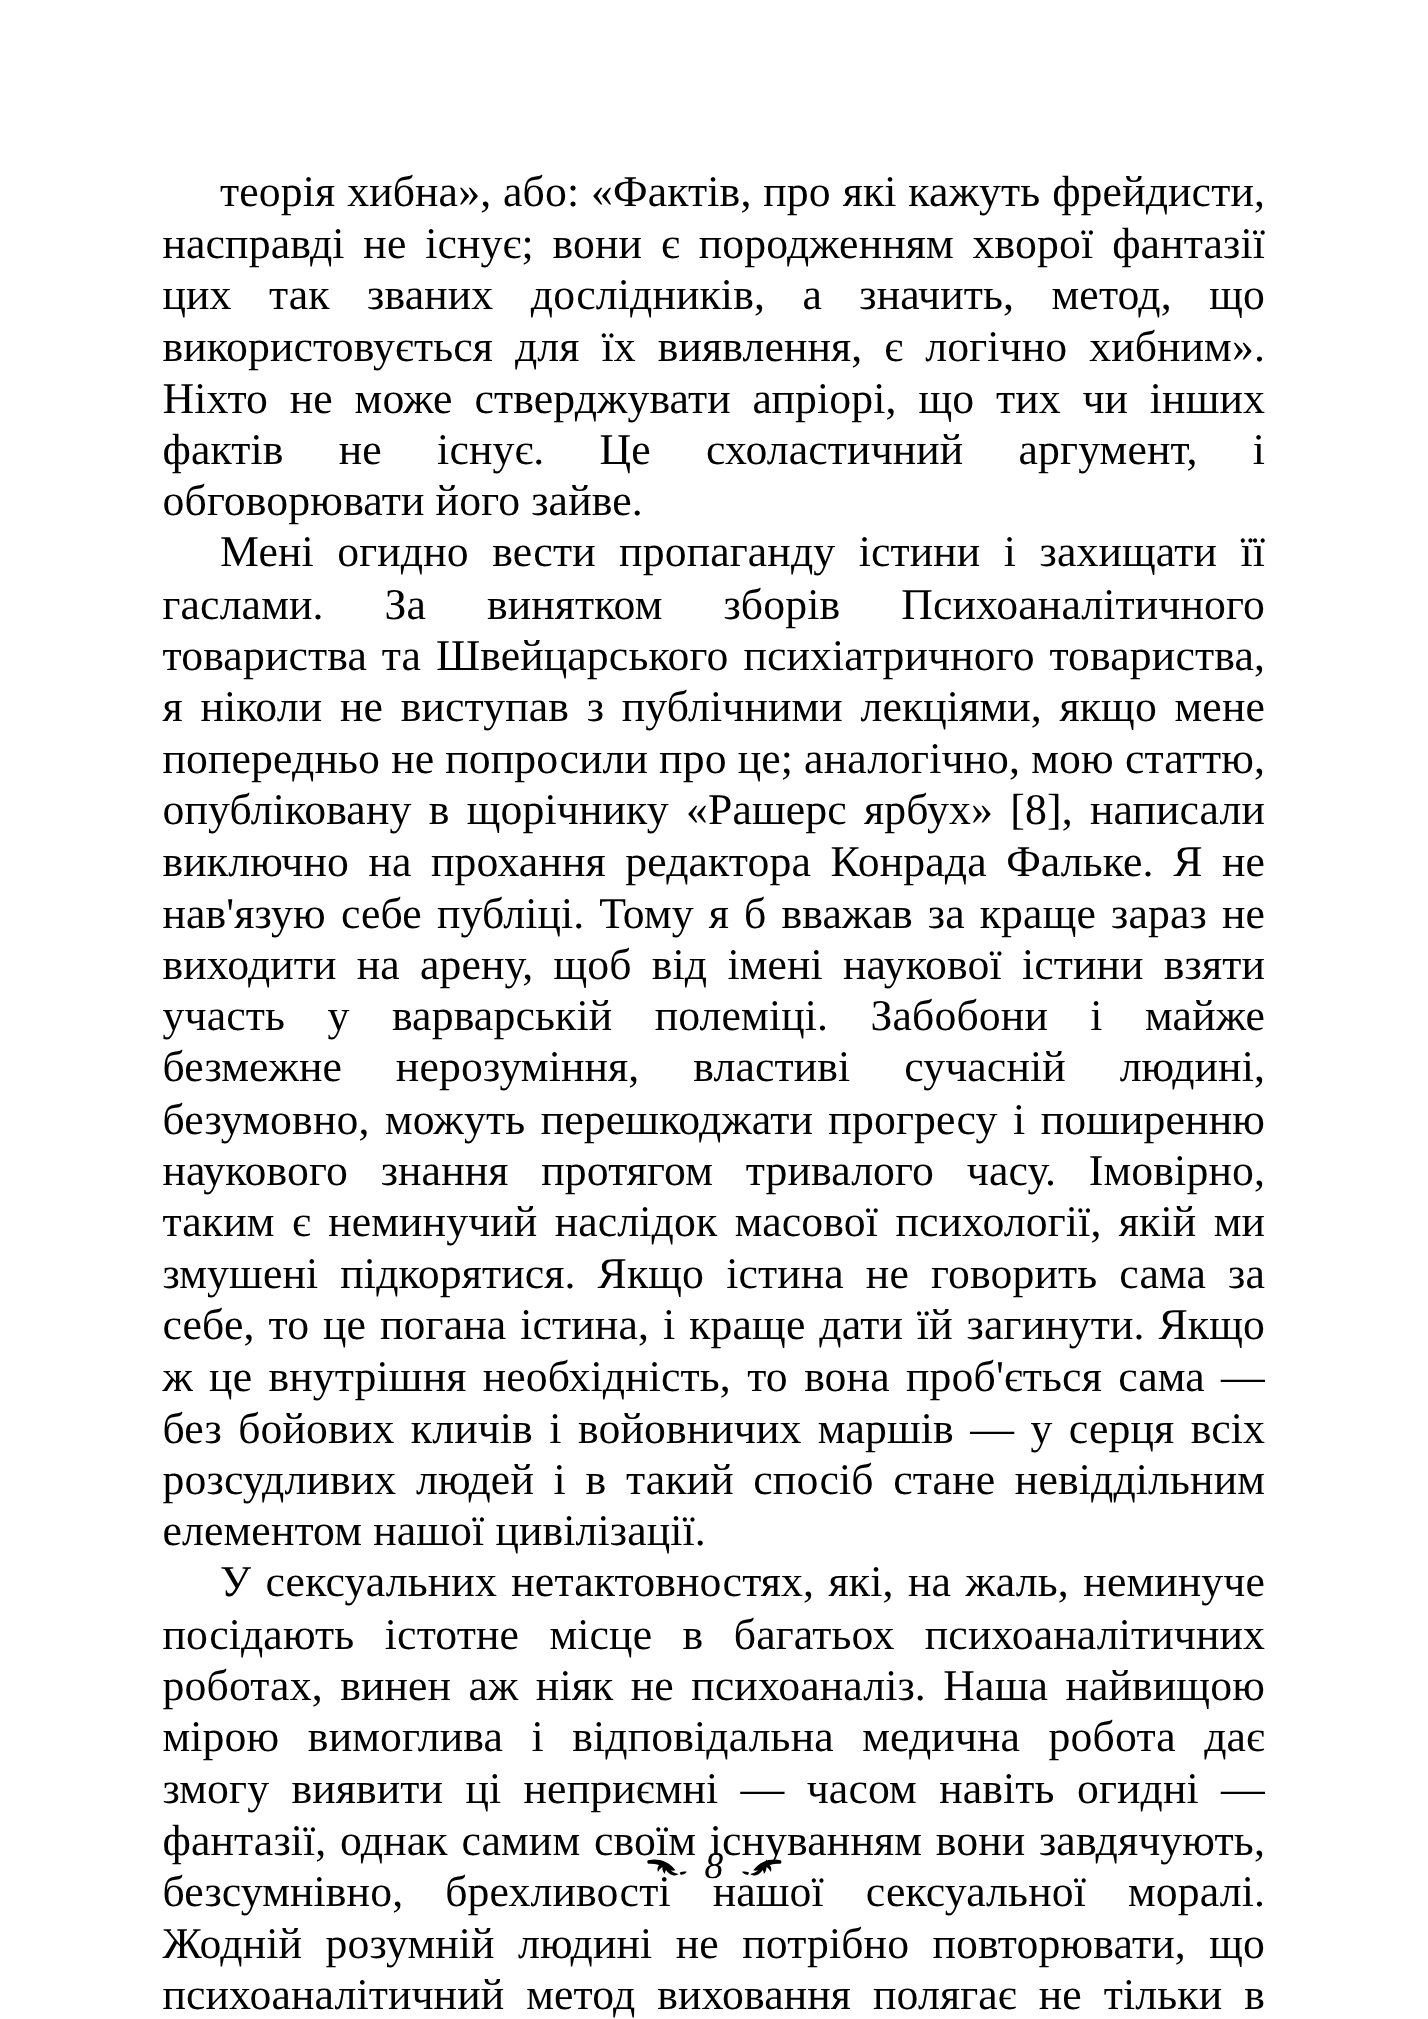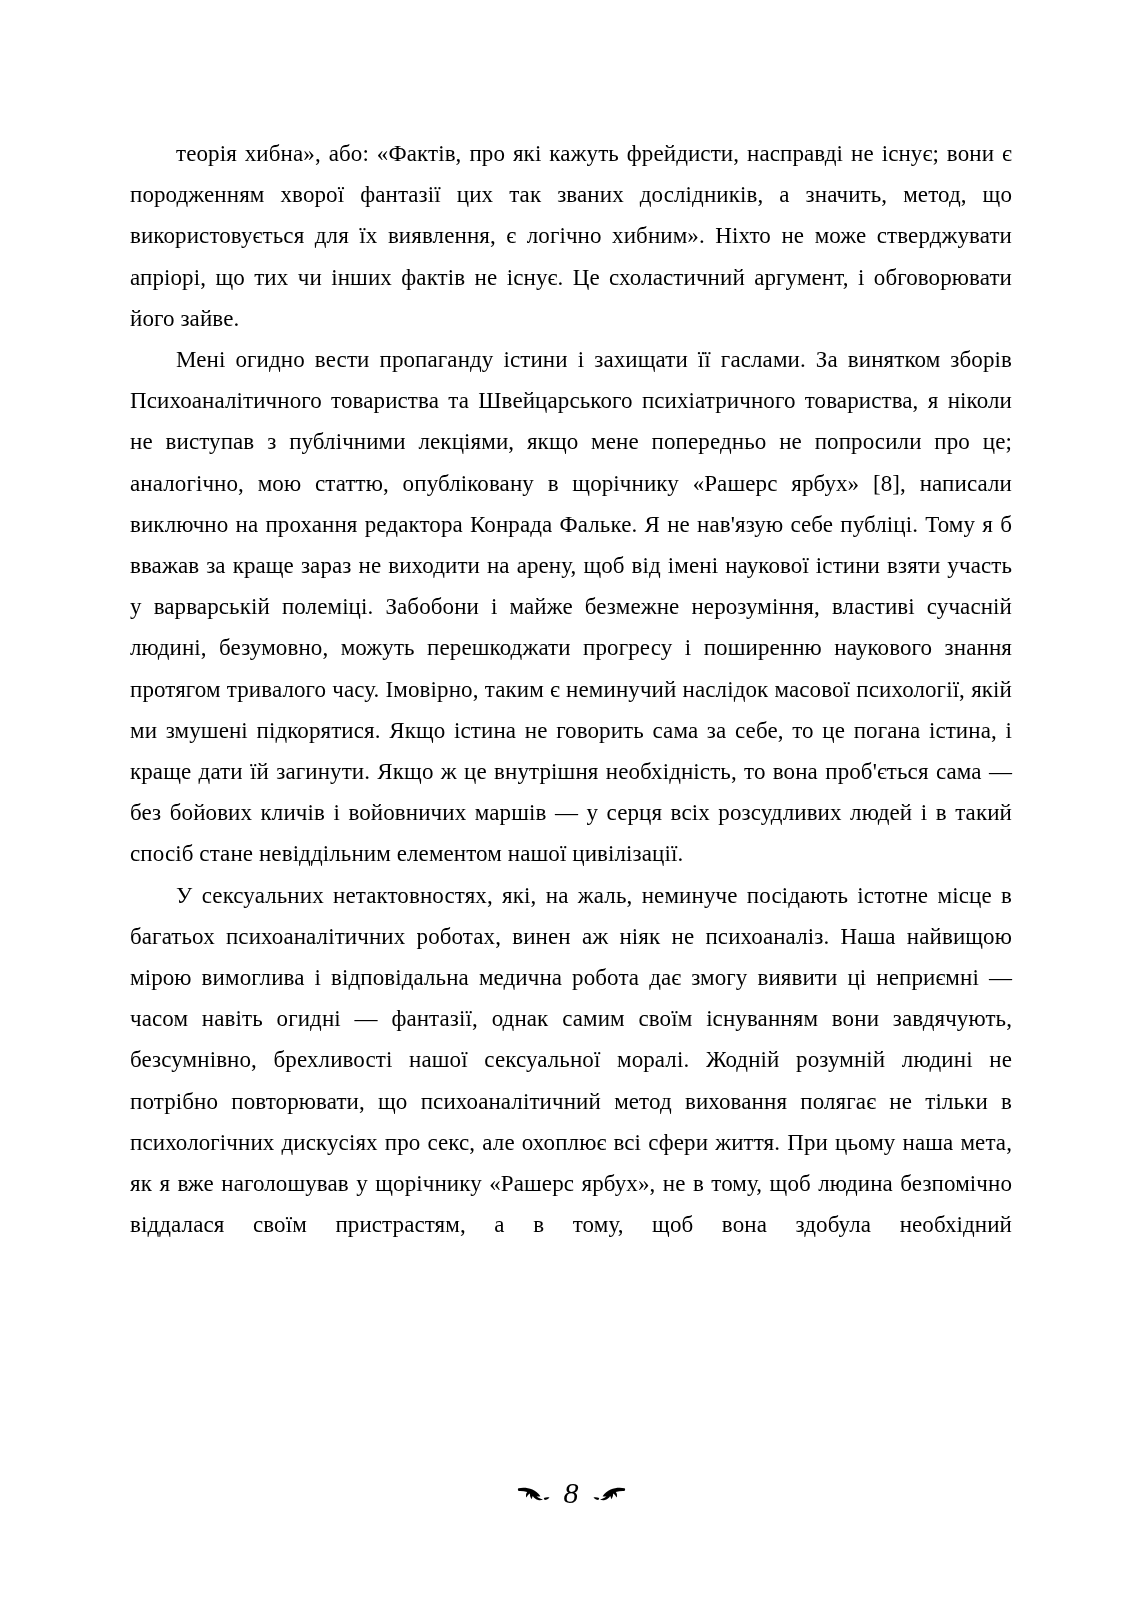--- a/index.html
+++ b/index.html
@@ -22,21 +22,21 @@
   .text-column {
     position: absolute;
     left: 130px;
     top: 133px;
     width: 882px;
   }
 
   .para {
     margin: 0;
     font-family: "Liberation Serif", "DejaVu Serif", serif;
-    font-size: 23px;
+    font-size: 35px;
     line-height: 41.2px;
     color: #000000;
     text-align: justify;
     text-justify: inter-word;
     text-indent: 46px;
     hyphens: none;
     -webkit-hyphens: none;
     letter-spacing: 0.1px;
   }
 

